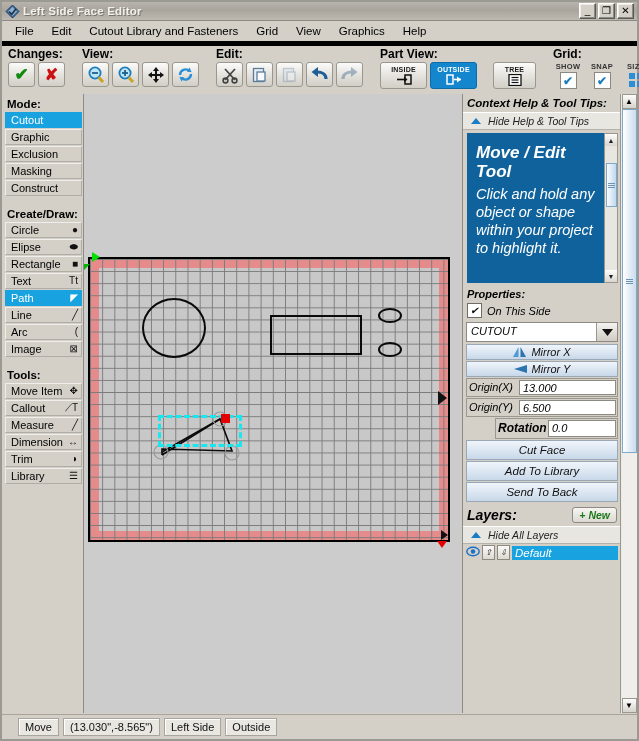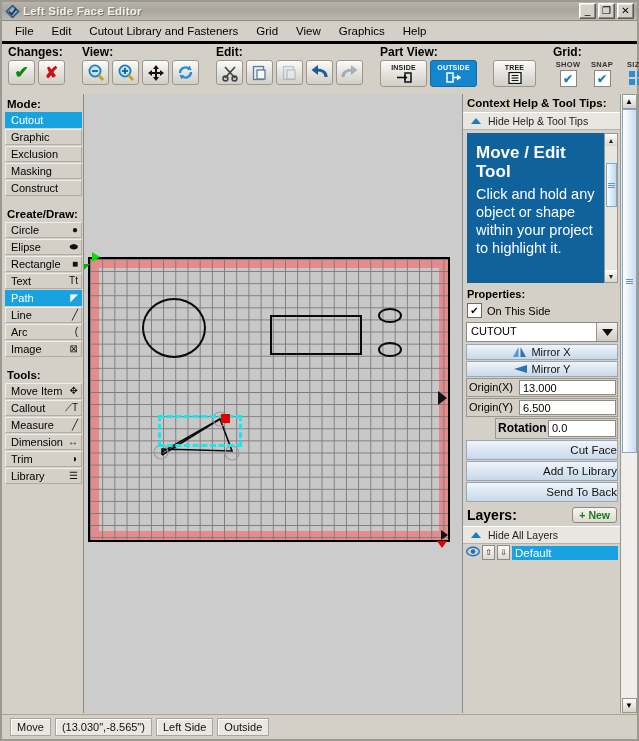--- a/index.html
+++ b/index.html
@@ -23,21 +23,21 @@
     text-shadow:1px 1px 0 #77736c;letter-spacing:.2px;flex:1 1 auto;}
   .win-btns{display:flex;gap:2px;padding-right:2px;}
   .win-btn{width:15px;height:14px;background:#d4d0c8;border:1px solid #fff;
     border-right-color:#5a5a54;border-bottom-color:#5a5a54;
     box-shadow:inset -1px -1px 0 #8d8a83, inset 1px 1px 0 #eeece6;
     display:flex;align-items:center;justify-content:center;
     font-size:10px;line-height:1;color:#000;font-family:"Liberation Sans",sans-serif;}
 
   
   .menubar{height:20px;display:flex;align-items:center;background:#d4d0c8;
-    border-bottom:3px solid #000000;padding-left:4px;}
+    border-bottom:5px solid #000000;padding-left:4px;}
   .menu-item{padding:2px 9px;font-size:11.5px;color:#000;}
 
   
   .toolbar{height:52px;display:flex;align-items:flex-start;background:#d4d0c8;
     border-bottom:1px solid #9f9b94;position:relative;}
   .tb-group{display:flex;flex-direction:column;padding:2px 5px 0 6px;height:100%;box-sizing:border-box;}
   .tb-label{font-size:12px;font-weight:bold;color:#000;margin-bottom:1px;line-height:13px;}
   .tb-row{display:flex;align-items:center;gap:3px;}
   .sep{width:1px;background:#9d998f;margin:6px 3px 4px 3px;height:40px;}
   .tbtn{width:27px;height:25px;box-sizing:border-box;border:1px solid #9a978f;border-radius:3px;
@@ -90,21 +90,21 @@
   .c-circle{left:52px;top:39px;width:60px;height:56px;border-radius:50%;}
   .c-rect{left:180px;top:56px;width:88px;height:36px;}
   .c-oval1{left:288px;top:49px;width:20px;height:11px;border-radius:50%;}
   .c-oval2{left:288px;top:83px;width:20px;height:11px;border-radius:50%;}
   .sel-box{position:absolute;left:68px;top:156px;width:84px;height:32px;
     border:3px dashed #19e7ef;box-sizing:border-box;}
   .sel-handle{position:absolute;width:9px;height:9px;background:#e40000;left:131px;top:155px;}
 
   
   .rpanel{width:174px;flex:0 0 174px;background:#d4d0c8;position:relative;box-sizing:border-box;
-    display:flex;flex-direction:column;}
+    display:flex;flex-direction:column;font-style:italic;}
   .rp-inner{width:157px;flex:0 0 157px;box-sizing:border-box;}
   .rp-title{font-weight:bold;font-size:11.5px;padding:3px 0 3px 4px;color:#000;background:#d4d0c8;}
   .rp-toggle{display:flex;align-items:center;gap:7px;height:16px;padding-left:8px;
     background:#e8e6e1;border-top:1px solid #fff;border-bottom:1px solid #b5b2aa;font-size:10.5px;color:#222;}
   .uparrow{width:0;height:0;border-left:5px solid transparent;border-right:5px solid transparent;
     border-bottom:6px solid #1a7cc4;}
   .help-box{margin:3px 2px 0 4px;background:#10629c;color:#fff;position:relative;
     height:150px;box-sizing:border-box;display:flex;}
   .help-text{padding:10px 9px 0 9px;flex:1 1 auto;overflow:hidden;}
   .help-h{font-size:17px;font-weight:bold;line-height:19px;margin-bottom:4px;}
@@ -119,21 +119,21 @@
   .props-h{font-weight:bold;font-size:11px;padding:5px 0 3px 4px;}
   .prop-row{display:flex;align-items:center;gap:5px;padding:0 0 3px 4px;font-size:11px;}
   .chk-sm{width:13px;height:13px;border:1px solid #6f6c65;background:#fff;
     display:flex;align-items:center;justify-content:center;font-size:10px;line-height:1;}
   .combo{margin:1px 2px 2px 3px;height:18px;display:flex;border:1px solid #8d8a83;background:#fff;}
   .combo-val{flex:1 1 auto;padding:2px 0 0 4px;font-size:11px;color:#000;}
   .combo-btn{width:20px;background:linear-gradient(to bottom,#f4f3f0,#cfccc4);
     border-left:1px solid #9a978f;display:flex;align-items:center;justify-content:center;}
   .gbtn{margin:0 2px 1px 3px;height:14px;display:flex;align-items:center;justify-content:center;gap:5px;
     background:linear-gradient(to bottom,#f0f5fb,#c8d8e9);border:1px solid #9aa7b5;font-size:11px;color:#111;}
-  .gbtn.tall{height:18px;font-size:11.5px;justify-content:flex-end;}
+  .gbtn.tall{height:18px;font-size:11.5px;}
   .field-row{margin:0 2px 1px 3px;height:17px;display:flex;border:1px solid #9a978f;background:#d4d0c8;}
   .field-lbl{width:52px;flex:0 0 52px;font-size:11px;padding:2px 0 0 2px;box-sizing:border-box;}
   .field-lbl.b{font-weight:bold;font-size:12px;}
   .field-in{flex:1 1 auto;background:#fff;border:1px solid #8d8a83;margin:1px 1px 1px 0;
     font-size:11px;padding:1px 0 0 3px;box-sizing:border-box;}
   .layers-h{display:flex;align-items:center;justify-content:space-between;padding:4px 3px 3px 4px;}
   .layers-t{font-weight:bold;font-size:14px;}
   .new-btn{border:1px solid #8d8a83;border-radius:3px;background:linear-gradient(to bottom,#f6f5f1,#dcd9d1);
     font-size:10.5px;font-weight:bold;color:#1c7a1c;padding:1px 6px;}
   .layer-row{display:flex;align-items:center;gap:2px;margin:1px 2px 0 3px;height:15px;background:#d4d0c8;}
@@ -148,21 +148,21 @@
     align-items:center;}
   .ovsb-a{width:15px;height:15px;background:linear-gradient(to bottom,#fdfdfd,#d6d3cb);
     border:1px solid #9a978f;box-sizing:border-box;display:flex;align-items:center;justify-content:center;font-size:8px;}
   .ovsb-track{flex:1 1 auto;width:15px;background:#f0eeea;position:relative;}
   .ovsb-thumb{position:absolute;left:0;top:0;width:15px;height:344px;
     background:linear-gradient(to right,#ffffff,#c9dcee);border:1px solid #7fa8cd;box-sizing:border-box;
     display:flex;align-items:center;justify-content:center;}
 
   
   .statusbar{position:absolute;left:0;right:0;bottom:0;height:24px;background:#d4d0c8;
-    border-top:1px solid #a8a49c;display:flex;align-items:center;gap:4px;padding-left:8px;}
+    border-top:1px solid #a8a49c;display:flex;align-items:center;gap:4px;padding-left:16px;}
   .st-cell{border:1px solid #a9a59d;background:#e9e7e2;font-size:11px;padding:2px 6px;color:#111;
     box-shadow:inset 1px 1px 0 #fff;}
 </style>
 </head>
 <body>
 
 <div class="app">
 
   <div class="titlebar">
     <div class="title-icon">

